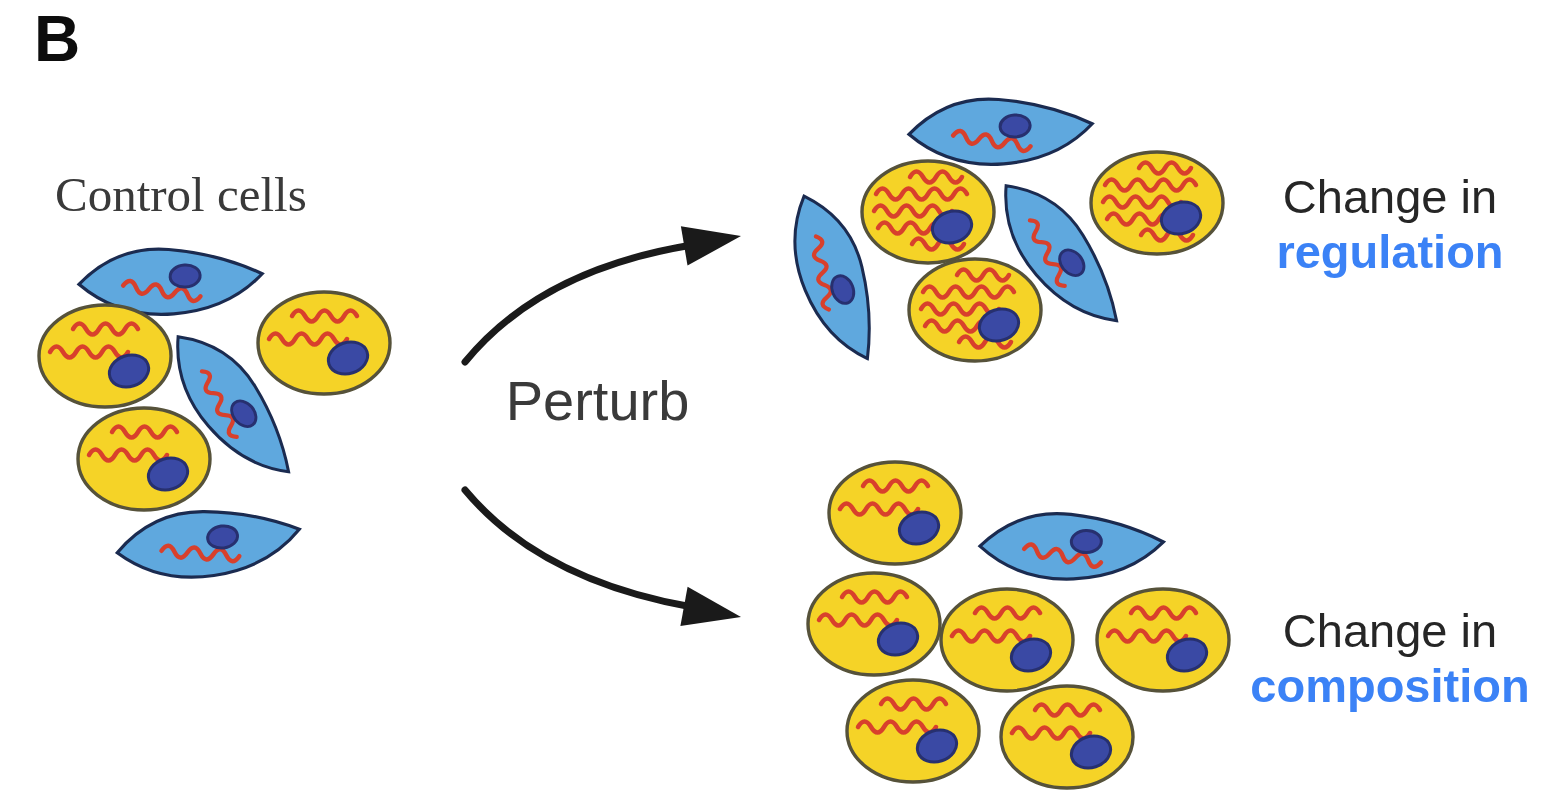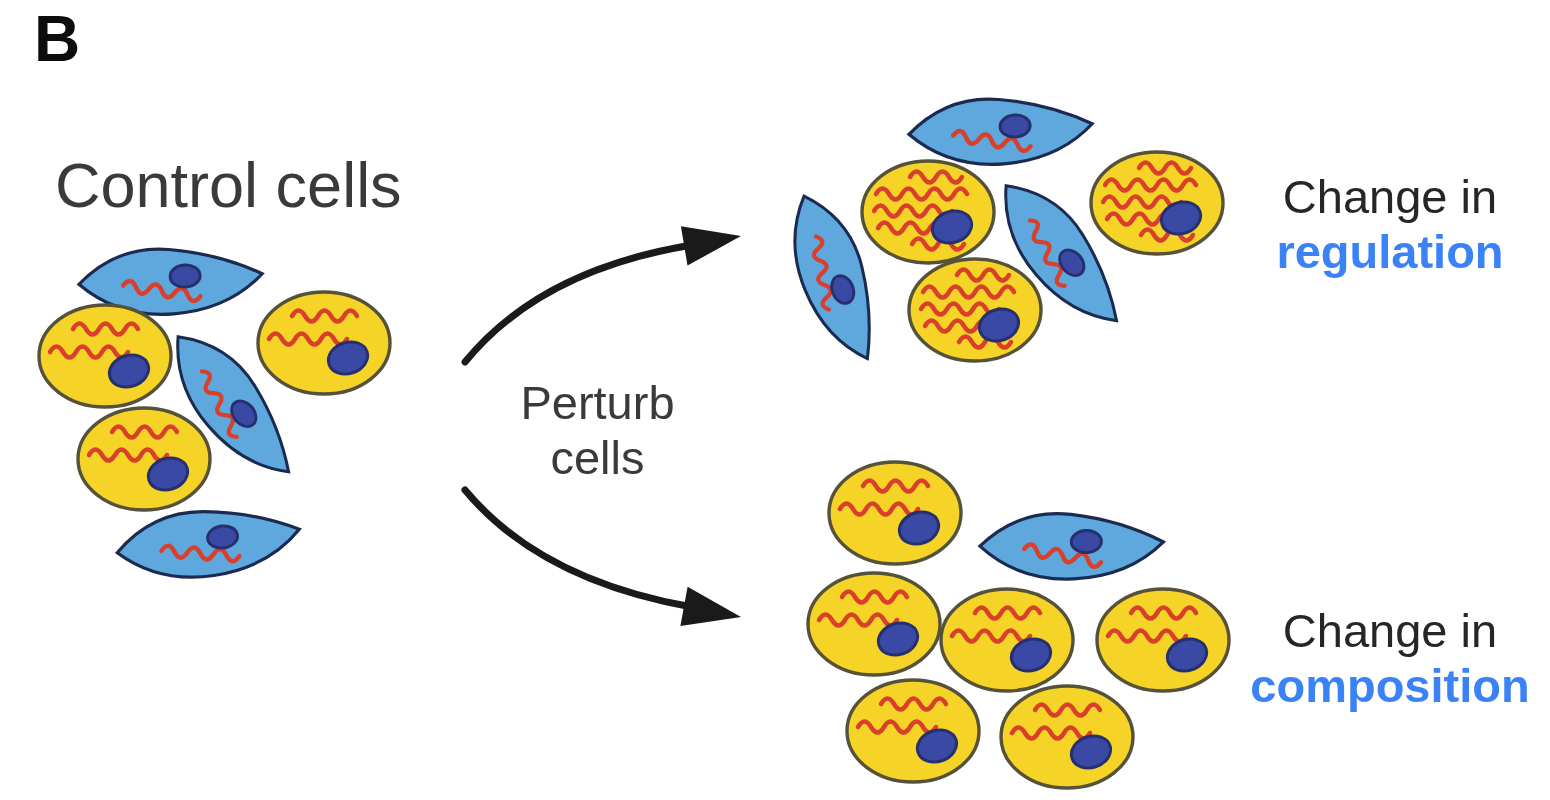--- a/index.html
+++ b/index.html
@@ -6,22 +6,22 @@
   .stage{
     position:relative;
     width:1550px;height:800px;
     background:#ffffff;
     overflow:hidden;
     font-family:"Liberation Sans", sans-serif;
   }
   .stage svg{position:absolute;left:0;top:0;}
   .lbl{position:absolute;color:#3a3a3a;white-space:nowrap;}
   .panel-label{left:34px;top:2px;font-size:64px;font-weight:700;color:#0d0d0d;}
-  .control-label{left:55px;top:149px;font-size:63px;}
-  .perturb-label{left:460px;top:376px;width:275px;text-align:center;font-size:47px;line-height:1.17;}
+  .control-label{left:55px;top:166px;font-size:49px;font-family:Liberation Serif, serif;}
+  .perturb-label{left:460px;top:368px;width:275px;text-align:center;font-size:56px;line-height:1.17;}
   .outcome-label{text-align:center;font-size:47px;line-height:1.17;color:#262626;margin-top:36px;}
   .regulation-label{left:1250px;top:134px;width:280px;}
   .composition-label{left:1238px;top:568px;width:304px;}
   .outcome-label .line2{font-weight:700;color:#3b82f6;}
   .arrow{fill:none;stroke:#1a1a1a;stroke-width:7;stroke-linecap:round;}
   .arrowhead{fill:#1a1a1a;stroke:none;}
 </style>
 </head>
 <body>
 
@@ -159,21 +159,20 @@
       <polygon class="arrowhead" points="741,617 680.4,626.1 687.6,586.7" fill="#1A1A1A"></polygon>
     </g>
   </svg>
 
   <div class="lbl panel-label">B</div>
 
   <div class="lbl control-label">Control cells</div>
 
   <div class="lbl perturb-label">
     <div>Perturb</div>
-    <div>cells</div>
   </div>
 
   <div class="lbl outcome-label regulation-label">
     <div class="line1">Change in</div>
     <div class="line2">regulation</div>
   </div>
 
   <div class="lbl outcome-label composition-label">
     <div class="line1">Change in</div>
     <div class="line2">composition</div>

